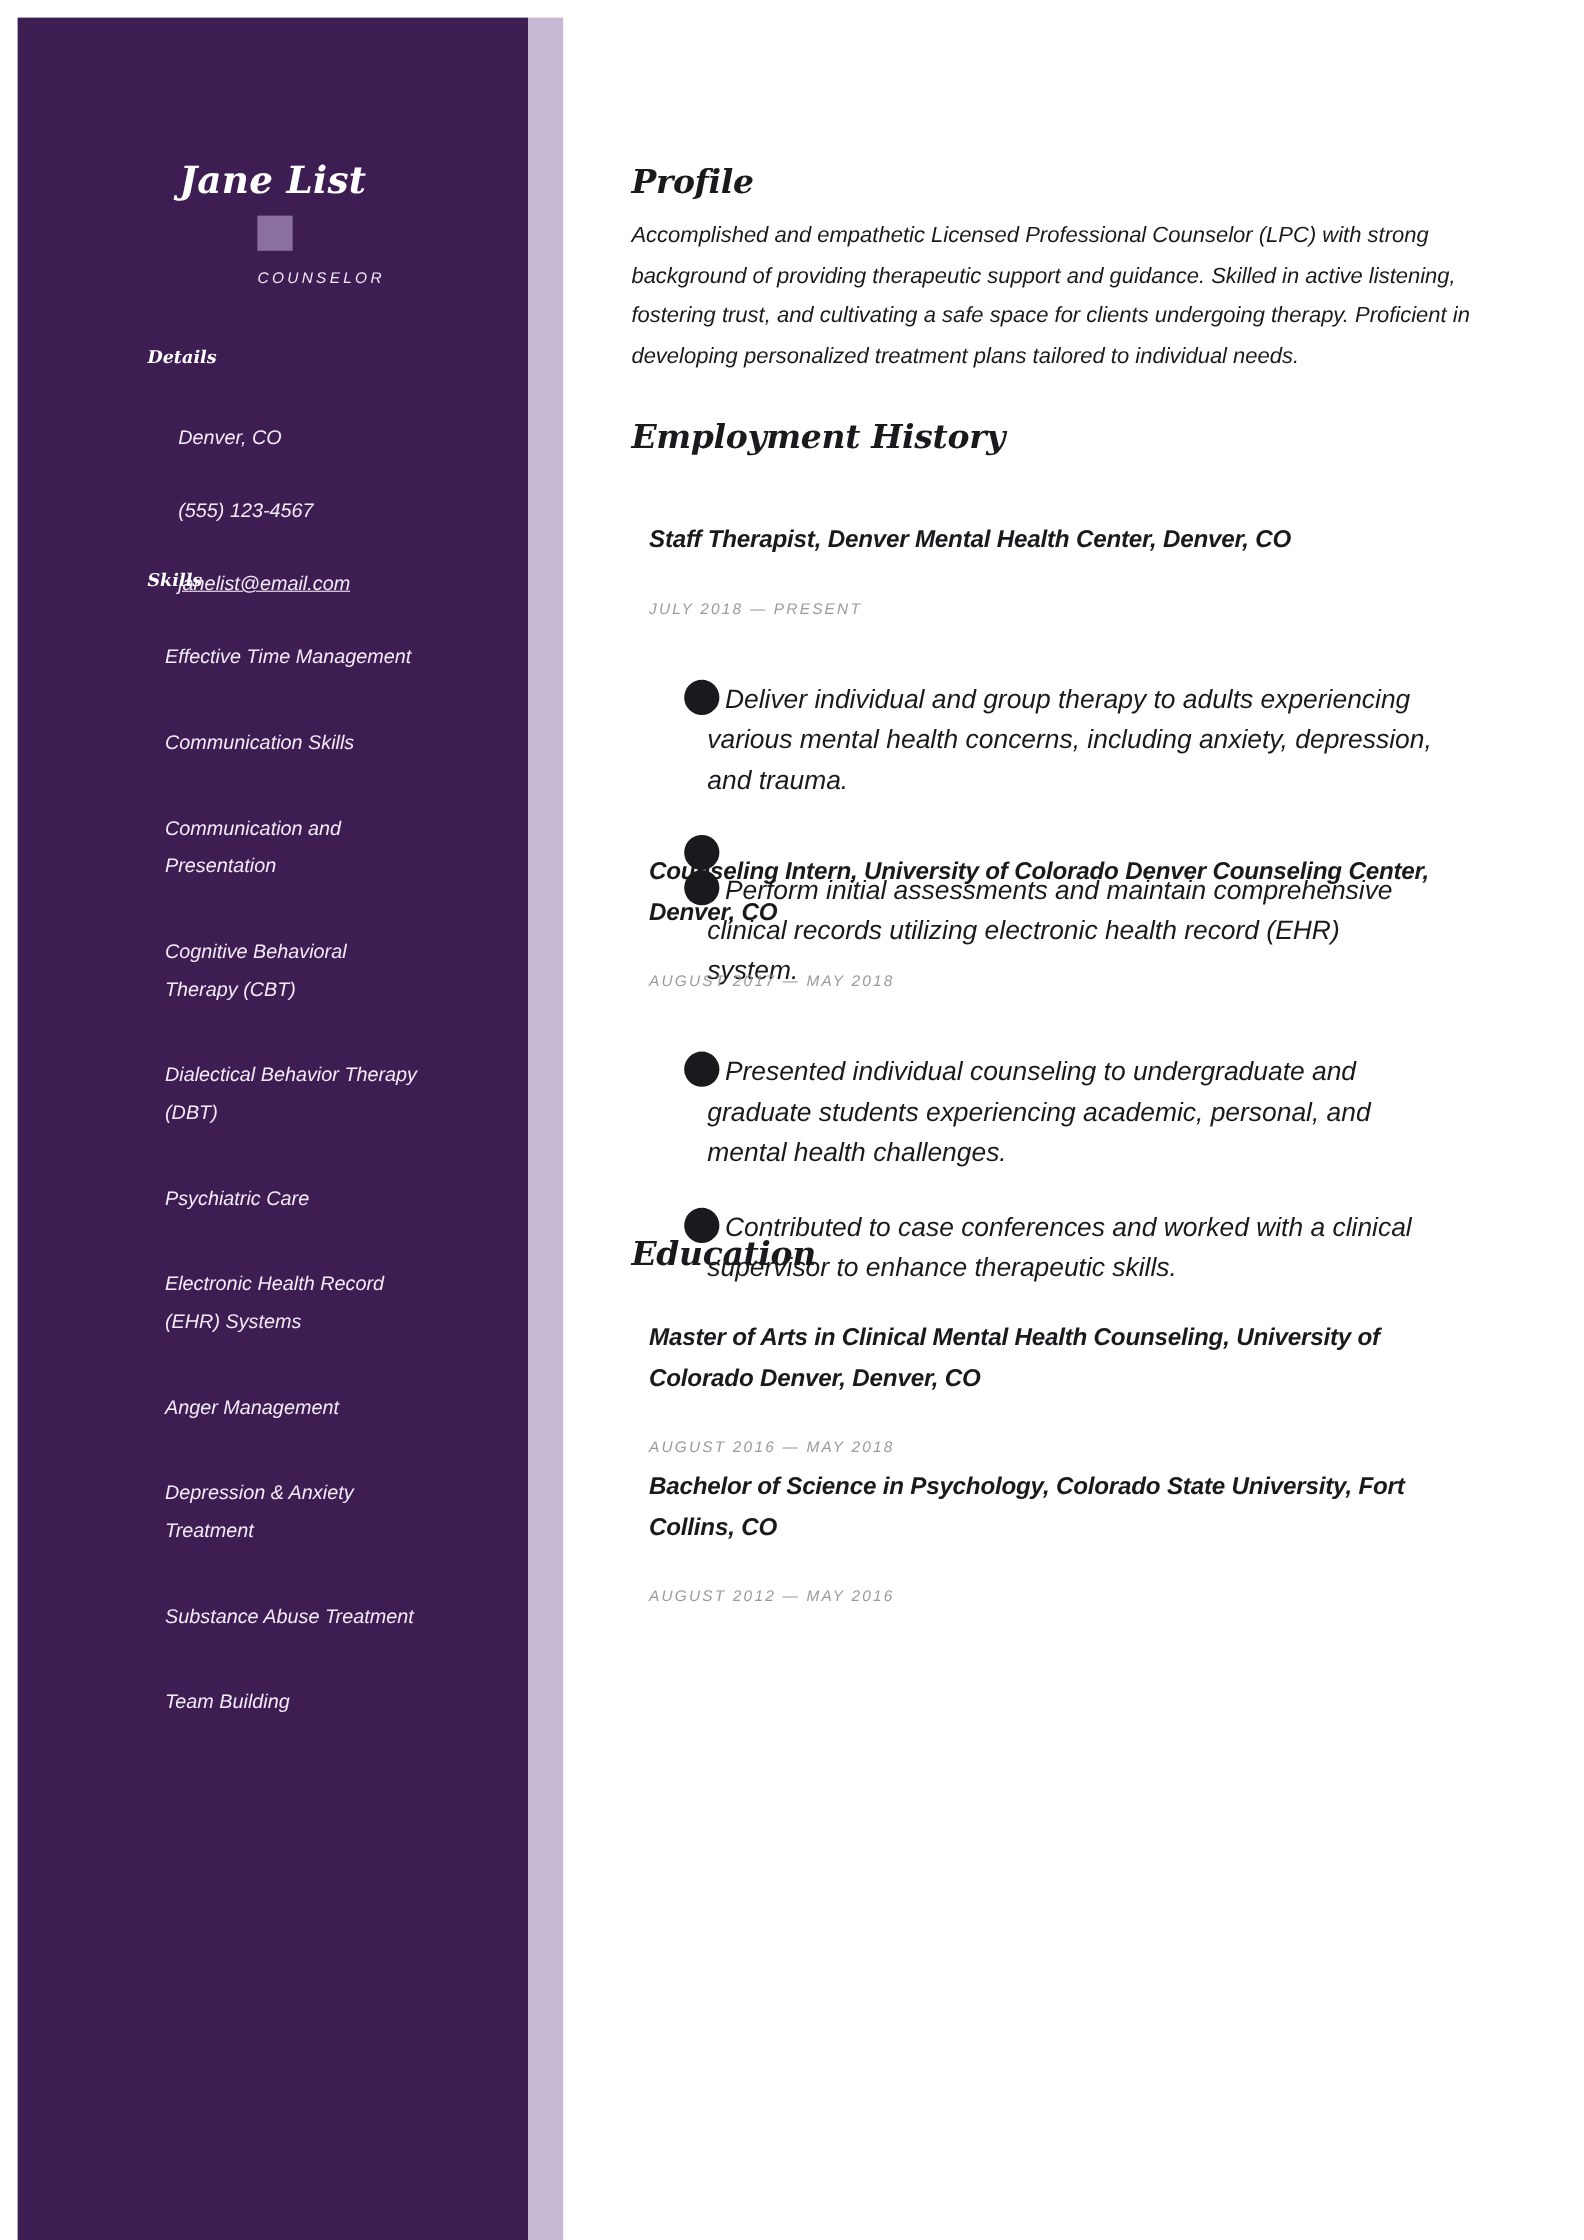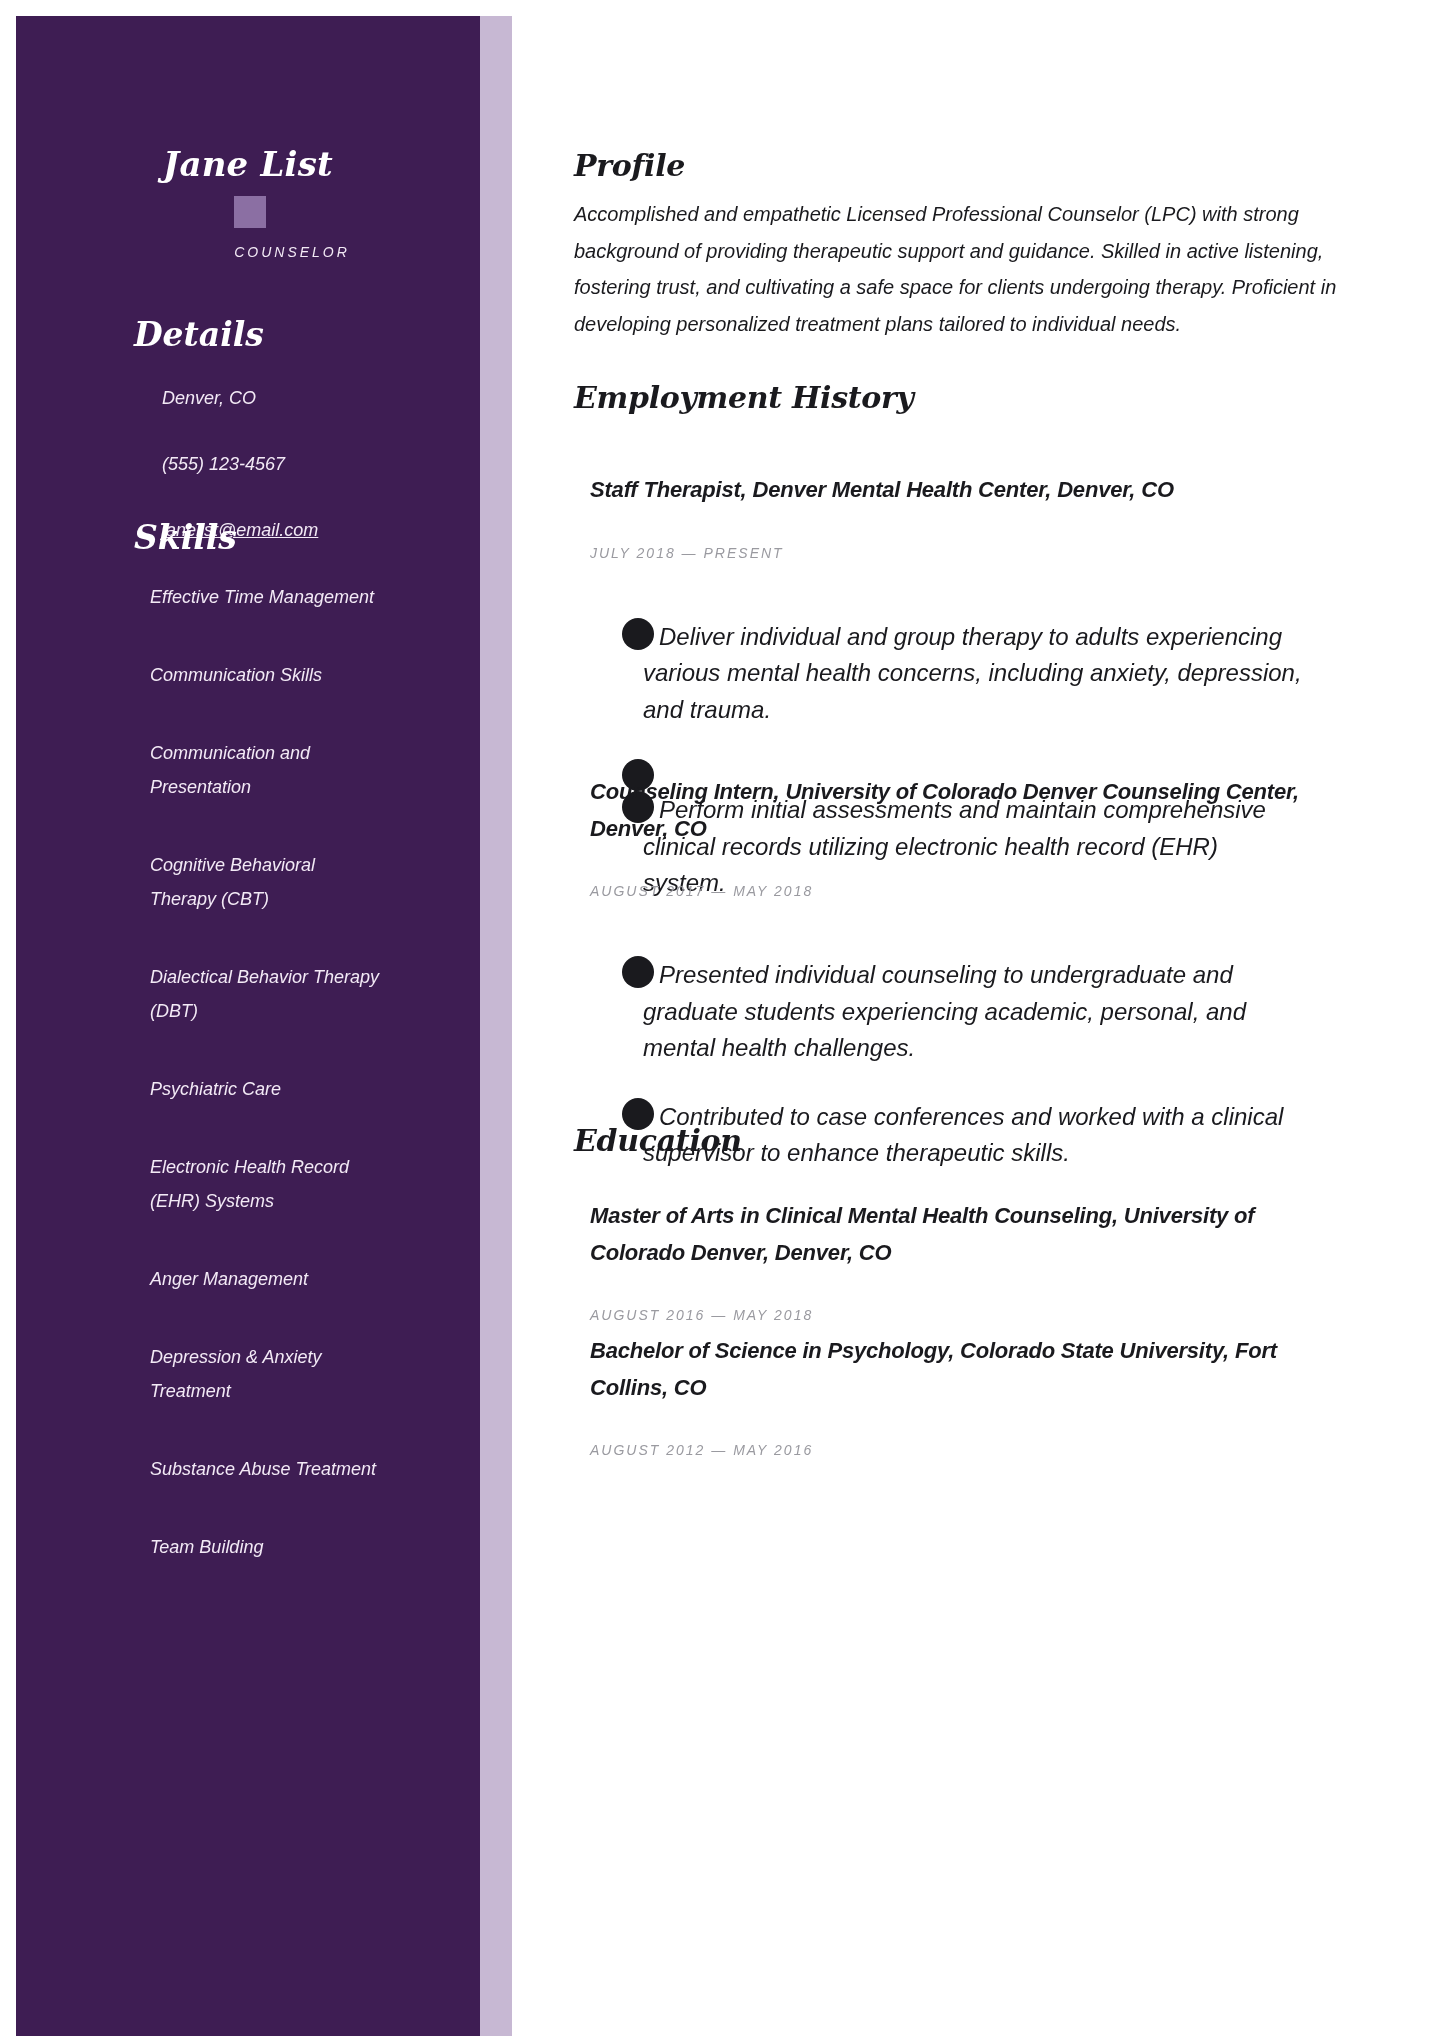--- a/index.html
+++ b/index.html
@@ -21,21 +21,21 @@
     .name-divider {
       position: absolute; left: 218px; top: 180px; width: 28px; height: 2px; background: #8b6fa3;
     }
     .job-title {
       position: absolute; left: 0; width: 552px; top: 212px; text-align: center;
       font-size: 14px; letter-spacing: 3px; color: #f3eaf6;
     }
     .side-heading {
       position: absolute; left: 102px;
       font-family: "DejaVu Serif", "Liberation Serif", serif; font-weight: bold;
-      font-size: 33px; color: #ffffff;
+      font-size: 16px; color: #ffffff;
     }
     .details-list { position: absolute; left: 114px; top: 333px; width: 300px; }
     .details-list .line {
       font-size: 18px; line-height: 34px; color: #f3eaf6; white-space: nowrap;
     }
     .details-list a.line { text-decoration: underline; color: #f3eaf6; display: block; }
     .skills-list { position: absolute; left: 102px; top: 532px; width: 300px; list-style: none; }
     .skills-list li {
       font-size: 18px; line-height: 34px; color: #f3eaf6; margin-bottom: 12px;
     }

